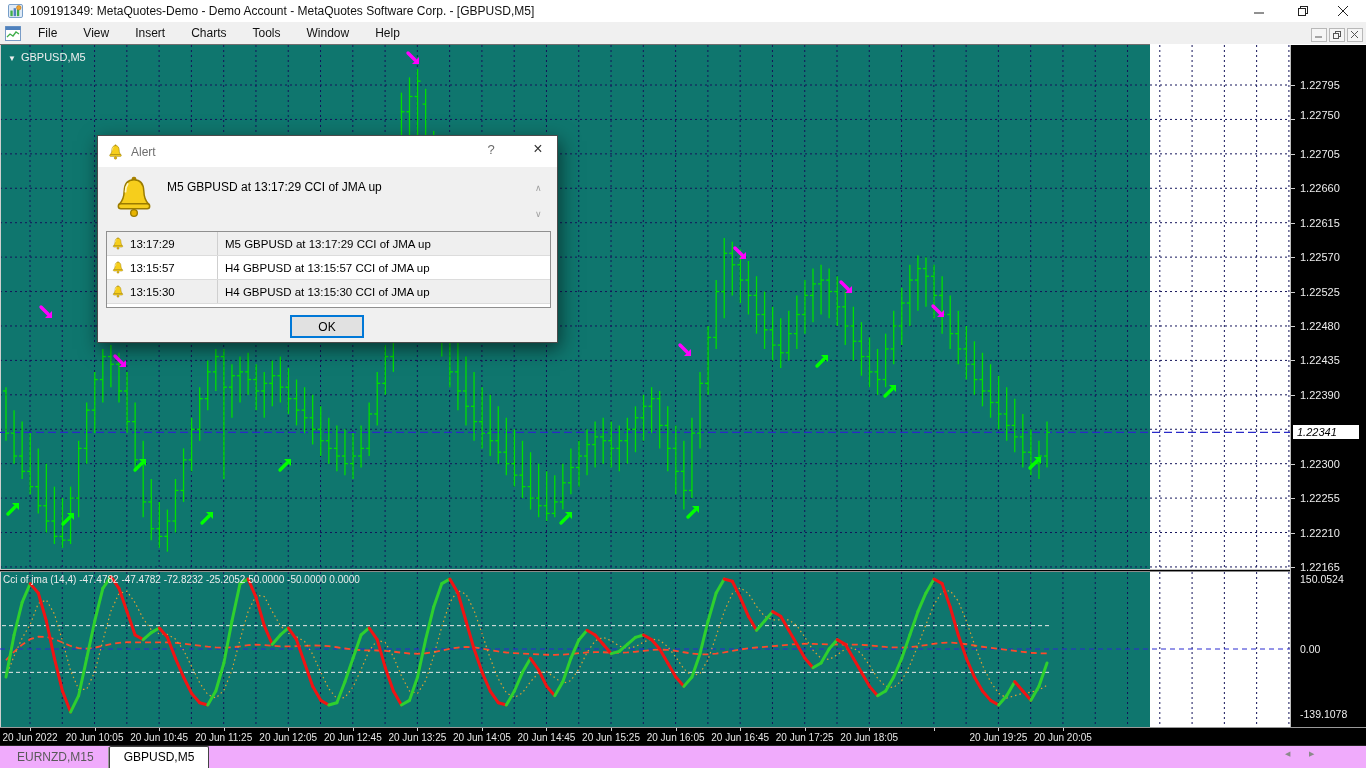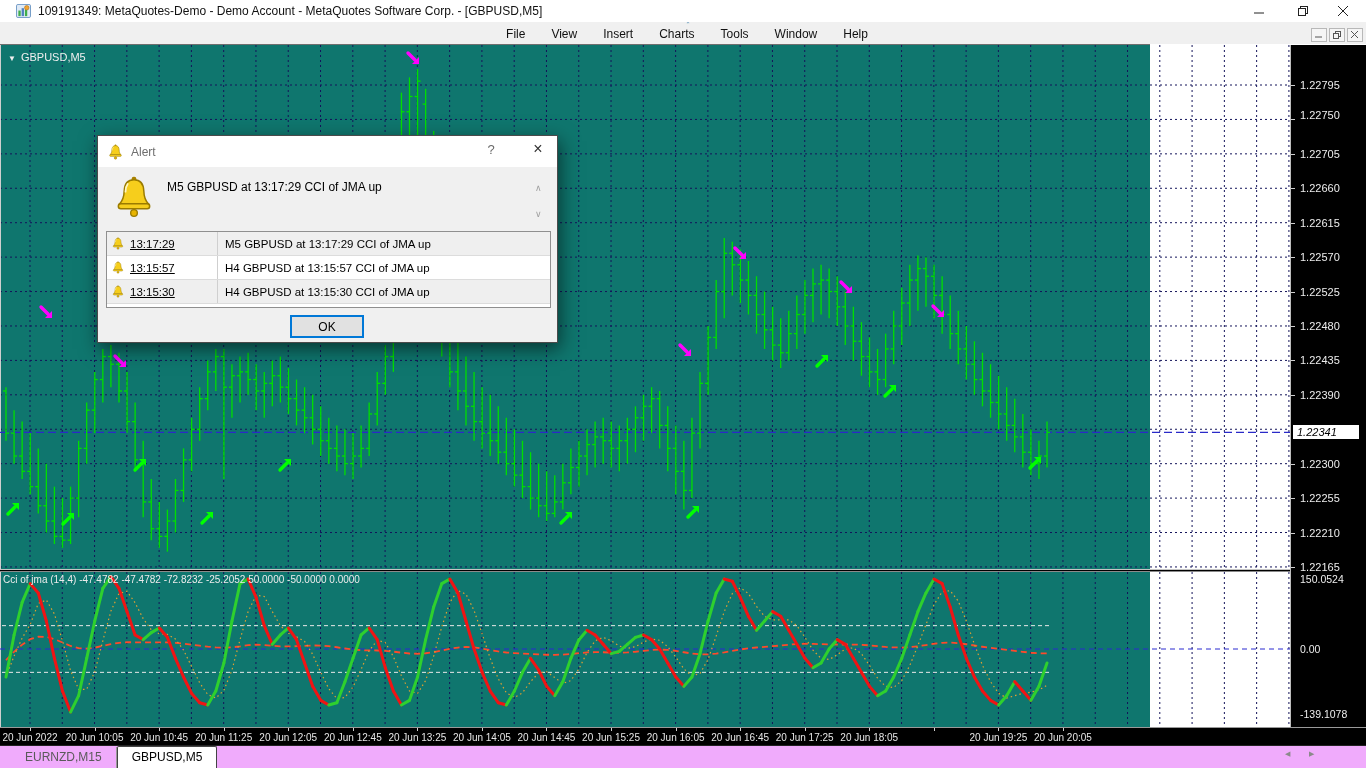--- a/index.html
+++ b/index.html
@@ -1,30 +1,30 @@
 <!DOCTYPE html>
 <html><head>
 <meta charset="utf-8">
 <style>
   * { margin:0; padding:0; box-sizing:border-box; }
   html,body { width:1366px; height:768px; overflow:hidden;
     font-family:"Liberation Sans","DejaVu Sans",sans-serif; background:#fff; }
-  .abs { position:absolute;padding-left:8px; }
+  .abs { position:absolute; }
 
   
   #titlebar { left:0; top:0; width:1366px; height:22px; background:#ffffff;
     display:flex; align-items:center; }
   #app-icon { width:15px; height:14px; margin:0 7px 0 8px; }
   #title-text { font-size:12px; color:#111; white-space:nowrap; }
   .win-btn { position:absolute; top:2px; width:30px; height:18px; display:flex;
     align-items:center; justify-content:center; cursor:default; }
   #btn-min { right:92px; } #btn-restore { right:48px; } #btn-close { right:8px; }
 
   #menubar { left:0; top:22px; width:1366px; height:22px; background:#f0f0f0;
-    display:flex; align-items:center;flex-direction:column; }
+    display:flex; align-items:center; }
   #child-icon { width:16px; height:15px; margin:0 4px 0 5px; }
   .menu-item { font-size:12px; color:#111; padding:3px 13px; cursor:default; }
   .child-btn { position:absolute; top:28px; width:16px; height:14px; background:#f5f5f5;
     border:1px solid #b8b8b8; display:flex; align-items:center; justify-content:center; }
   #cbtn-min { right:39px; } #cbtn-restore { right:21px; } #cbtn-close { right:3px; }
 
   
   #chart-region { left:0; top:44px; width:1150px; height:701px; background:#0f766e;
     border-top:1px solid #6f6f6f; }
   #main-svg { position:absolute; left:0; top:0; }
@@ -71,21 +71,21 @@
     color:#333; font-size:16px; cursor:default; }
   #dlg-bell-big { position:absolute; left:16px; top:36px; width:40px; height:50px; }
   #dlg-message { position:absolute; left:69px; top:44px; font-size:12px; color:#000; }
   .dlg-scroll { position:absolute; left:437px; color:#9f9f9f; font-size:9px; cursor:default; }
   #dlg-up { top:47px; } #dlg-down { top:73px; }
   #dlg-list { position:absolute; left:8px; top:95px; width:445px; height:77px;
     background:#fff; border:1px solid #8f8f8f; overflow:hidden; }
   .a-row { height:24px; display:flex; align-items:center; border-bottom:1px solid #dcdcdc;
     font-size:11.5px; color:#000; }
   .a-row .rb { width:12px; height:13px; margin:0 6px 0 5px; }
-  .a-row .rt { width:87px;text-decoration:underline; }
+  .a-row .rt { width:87px; }
   .a-row .rx { border-left:1px solid #cfcfcf; padding-left:7px; height:100%;
     display:flex; align-items:center; flex:1; }
   #ok-btn { position:absolute; left:192px; top:179px; width:74px; height:23px;
     background:#e1e1e1; border:2px solid #0078d7; font-size:12px; color:#000;
     display:flex; align-items:center; justify-content:center; cursor:default; }
 </style>
 </head>
 <body>
 
 <div id="titlebar" class="abs">

